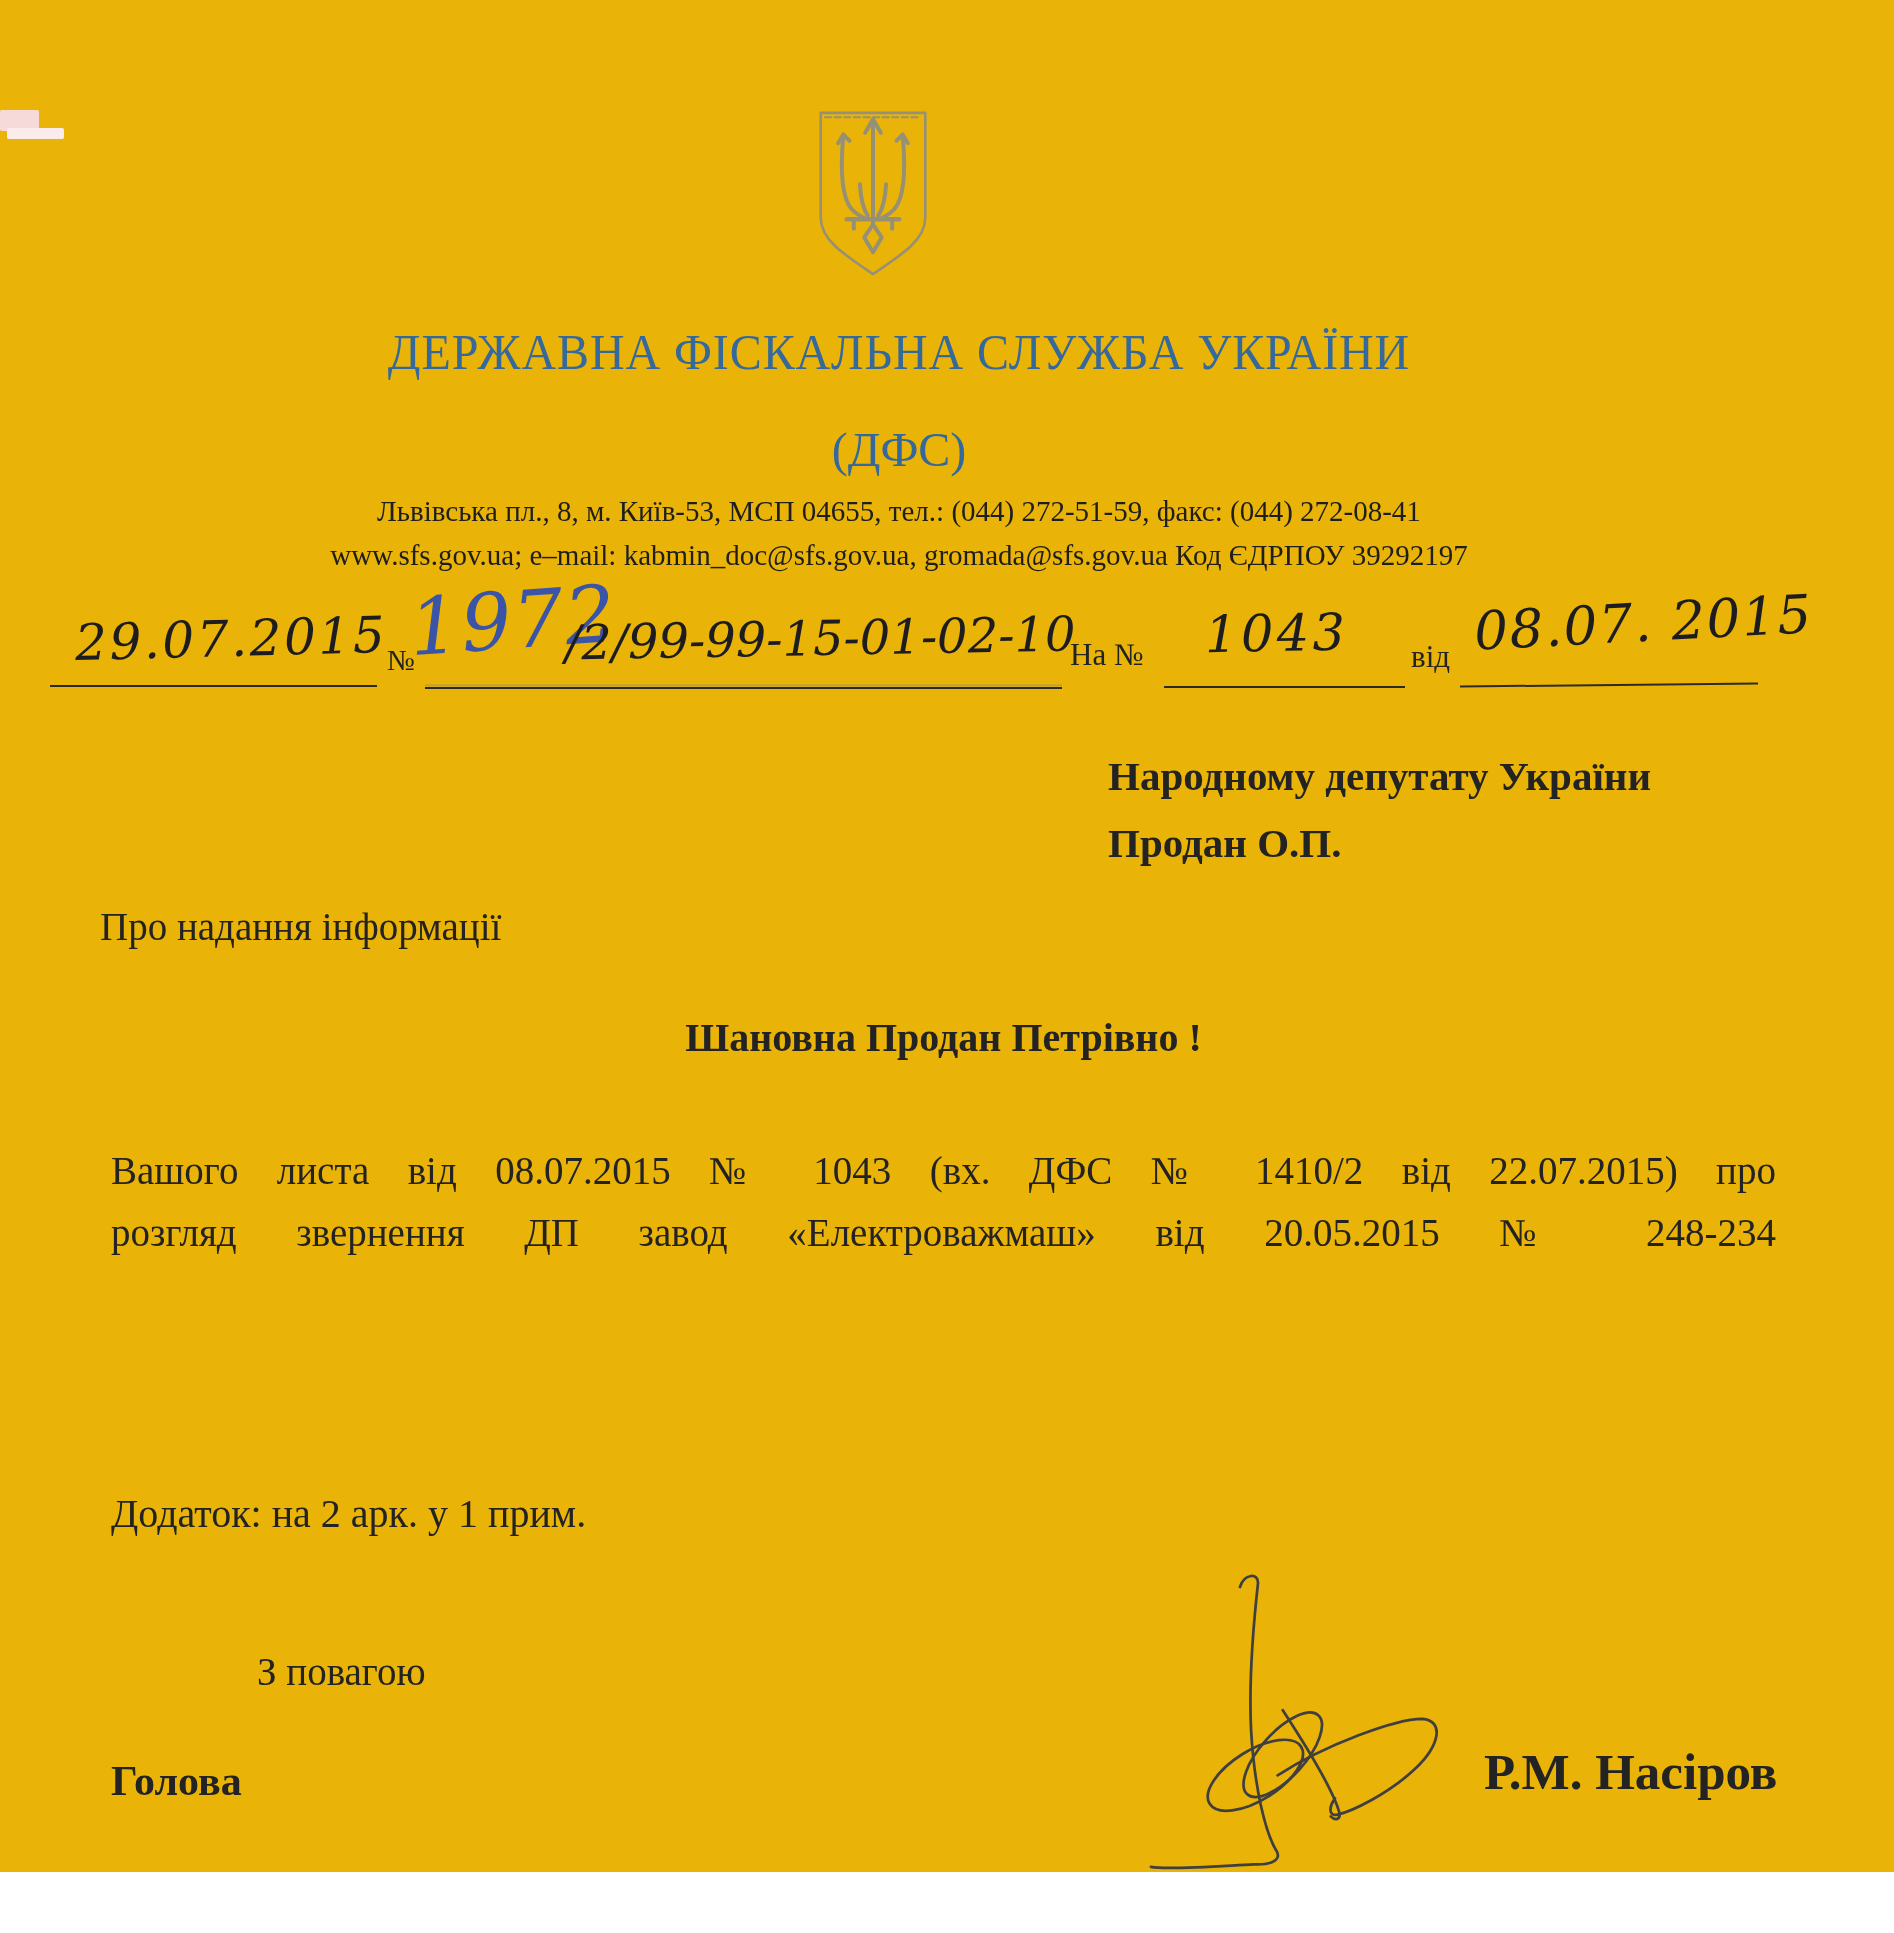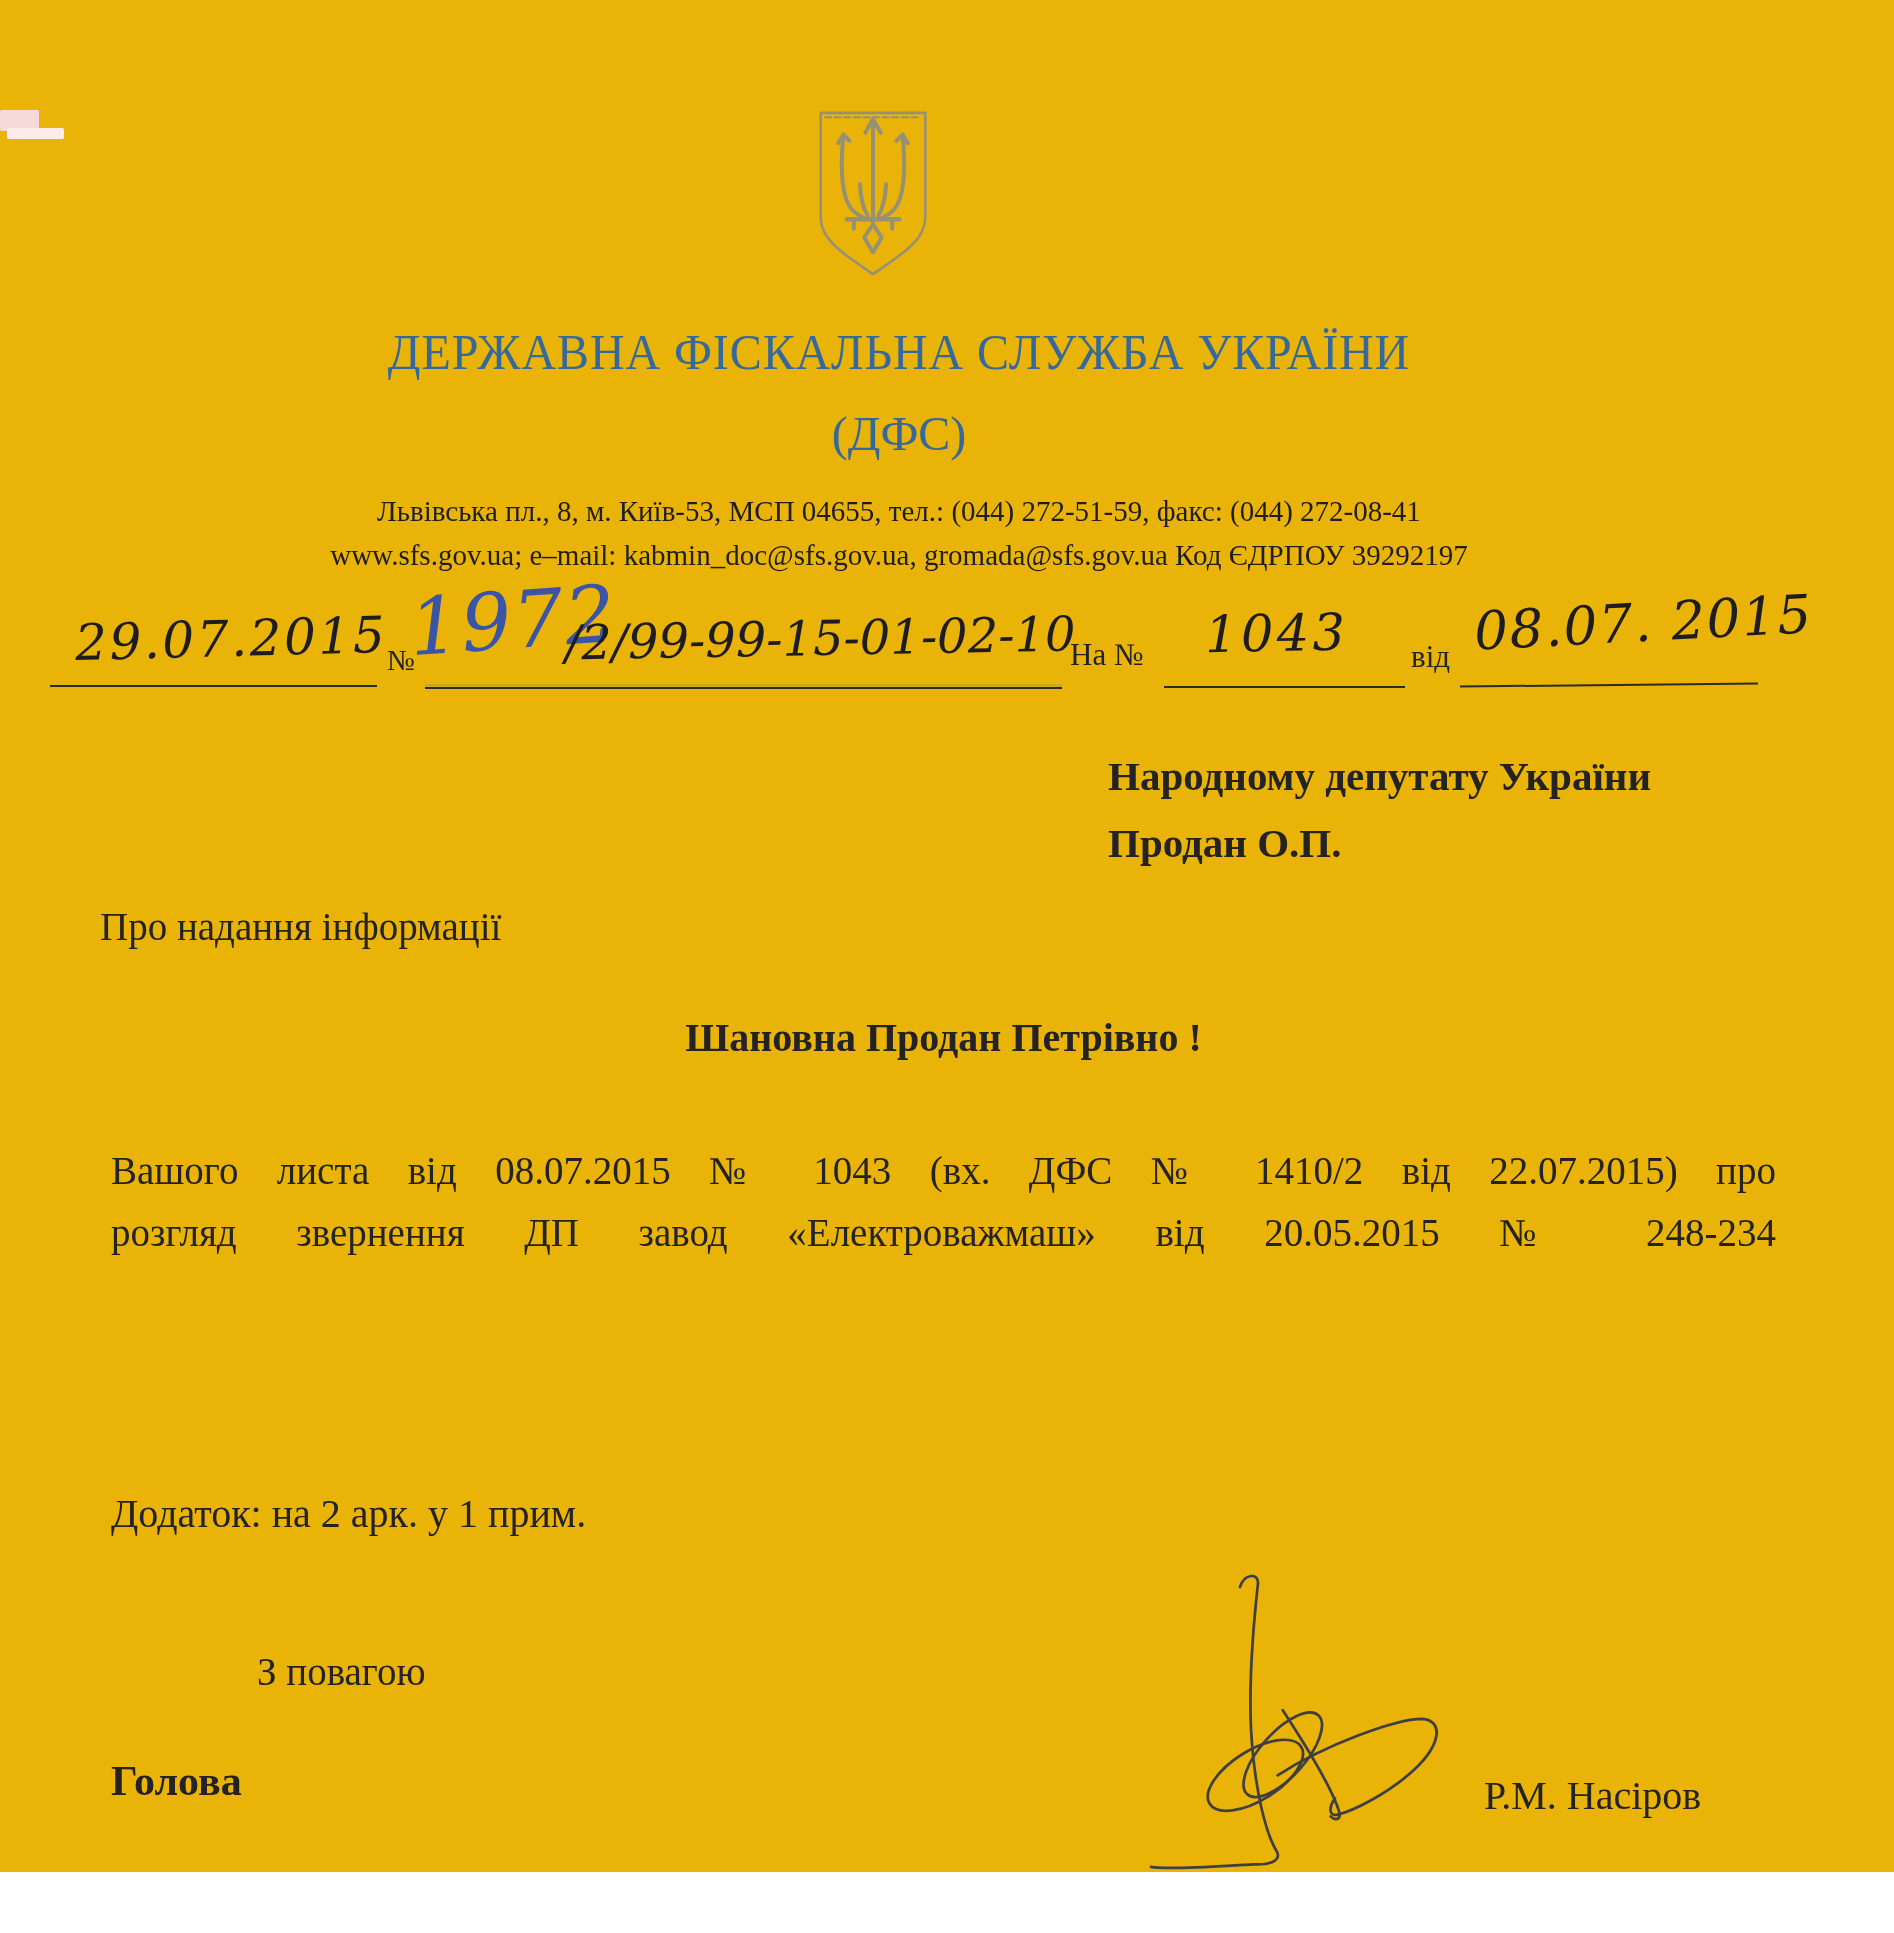--- a/index.html
+++ b/index.html
@@ -51,21 +51,21 @@
   .salutation{position:absolute;left:111px;top:1014px;width:1665px;text-align:center;font-size:40px;font-weight:bold;}
 
   .body-text{position:absolute;left:111px;top:1140px;width:1665px;font-size:39px;line-height:62px;}
   .bline{text-align:justify;text-align-last:justify;}
   .bline.first{text-indent:141px;}
   .bline.last{text-align-last:left;}
 
   .attachment{position:absolute;left:111px;top:1490px;font-size:40px;}
   .closing{position:absolute;left:257px;top:1649px;font-size:39px;}
   .signer-title{position:absolute;left:111px;top:1757px;font-size:42px;font-weight:bold;}
-  .signer-name{position:absolute;left:1484px;top:1743px;font-size:40px;font-weight:normal;margin-top:29px;}
+  .signer-name{position:absolute;left:1484px;top:1743px;font-size:51px;font-weight:bold;}
   .signature-svg{position:absolute;left:1139px;top:1551px;width:445px;height:351px;}
 </style>
 </head>
 <body>
 
 <div id="page">
 
   <div class="scan-mark1"></div>
   <div class="scan-mark2"></div>
 
@@ -81,21 +81,21 @@
       <path d="M104,33 L110,43 M104,33 L97,40"></path>
       <path d="M55,90 C56,108 60,120 64,126"></path>
       <path d="M85,90 C84,108 80,120 76,126"></path>
       <path d="M40,130 H100" stroke-width="5.2"></path>
       <path d="M48,130 V141 M92,130 V141"></path>
       <path d="M70,136 L60,151 L70,168 L80,151 Z"></path>
     </g>
   </svg>
 
   <div class="head org-name" style="position:absolute;">ДЕРЖАВНА ФІСКАЛЬНА СЛУЖБА УКРАЇНИ</div>
-  <div class="head org-abbr" style="position:absolute;">(ДФС)</div>
+  <div class="head org-abbr" style="position:absolute;margin-top:16px;">(ДФС)</div>
   <div class="head addr1" style="position:absolute;">Львівська пл., 8, м. Київ-53, МСП 04655, тел.: (044) 272-51-59, факс: (044) 272-08-41</div>
   <div class="head addr2" style="position:absolute;">www.sfs.gov.ua; e–mail: kabmin_doc@sfs.gov.ua, gromada@sfs.gov.ua Код ЄДРПОУ 39292197</div>
 
   <span class="hw ref-date">29.07.2015</span>
   <span class="ref-no-sign">№</span>
   <span class="hw ref-num-blue">1972</span>
   <span class="hw ref-num-rest">/2/99-99-15-01-02-10</span>
   <span class="ref-na">На №</span>
   <span class="hw ref-in-num">1043</span>
   <span class="ref-vid">від</span>

